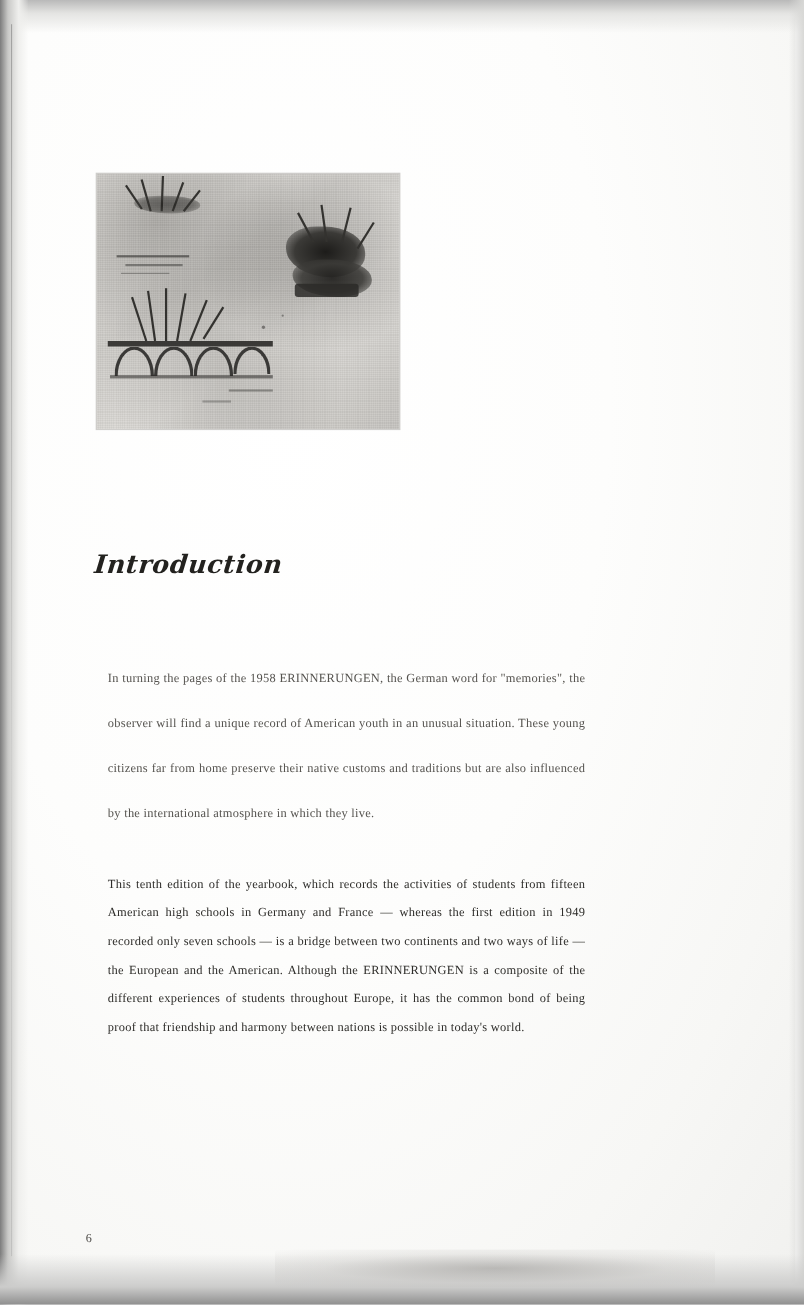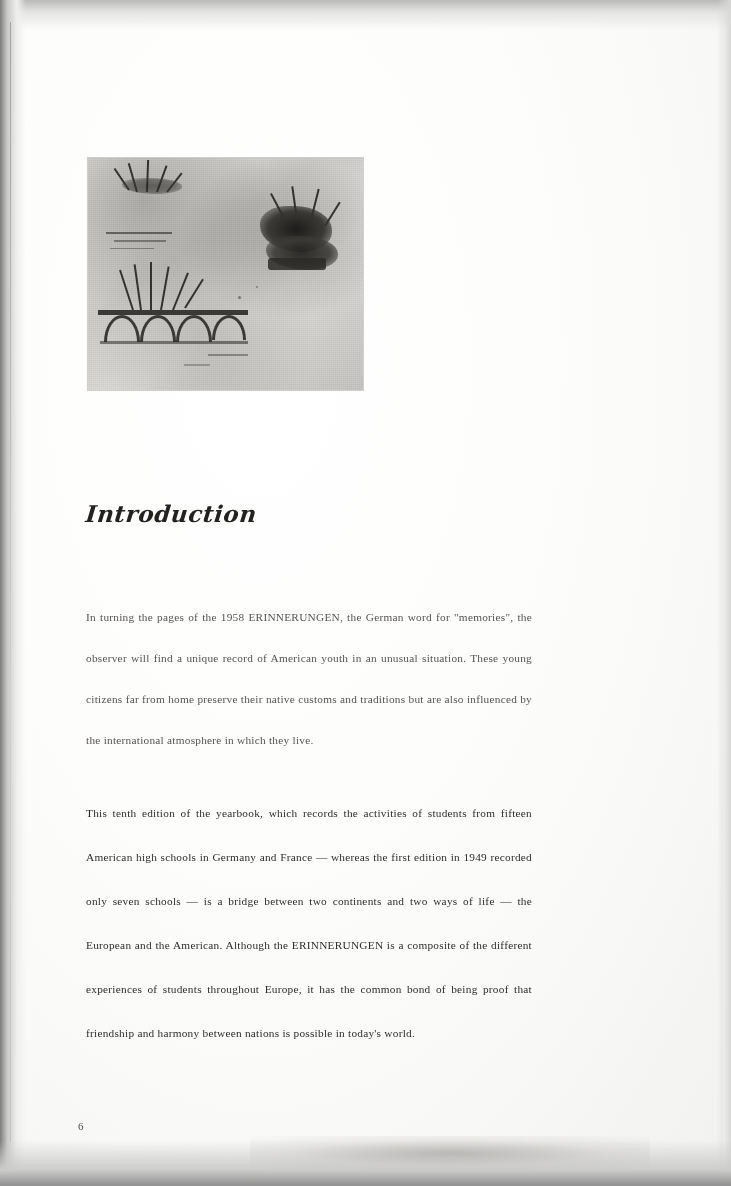--- a/index.html
+++ b/index.html
@@ -138,24 +138,24 @@
     left: 86px;
     top: 597px;
     width: 446px;
     color: #2e2d2a;
     font-family: "Liberation Serif", serif;
     font-size: 11.3px;
     letter-spacing: 0.25px;
     text-align: justify;
   }
   .para {
-    margin: 0 0 30px 0;
+    margin: 0 0 30px 12px;
     line-height: 41px;
   }
-  .para.second { line-height: 44px; }
+  .para.second { line-height: 26px; }
   .faded { color: #55534f; }
 
   .folio {
     position: absolute;
     left: 78px;
     top: 1120px;
     font-family: "Liberation Serif", serif;
     font-size: 11px;
     color: #4b4946;
   }

